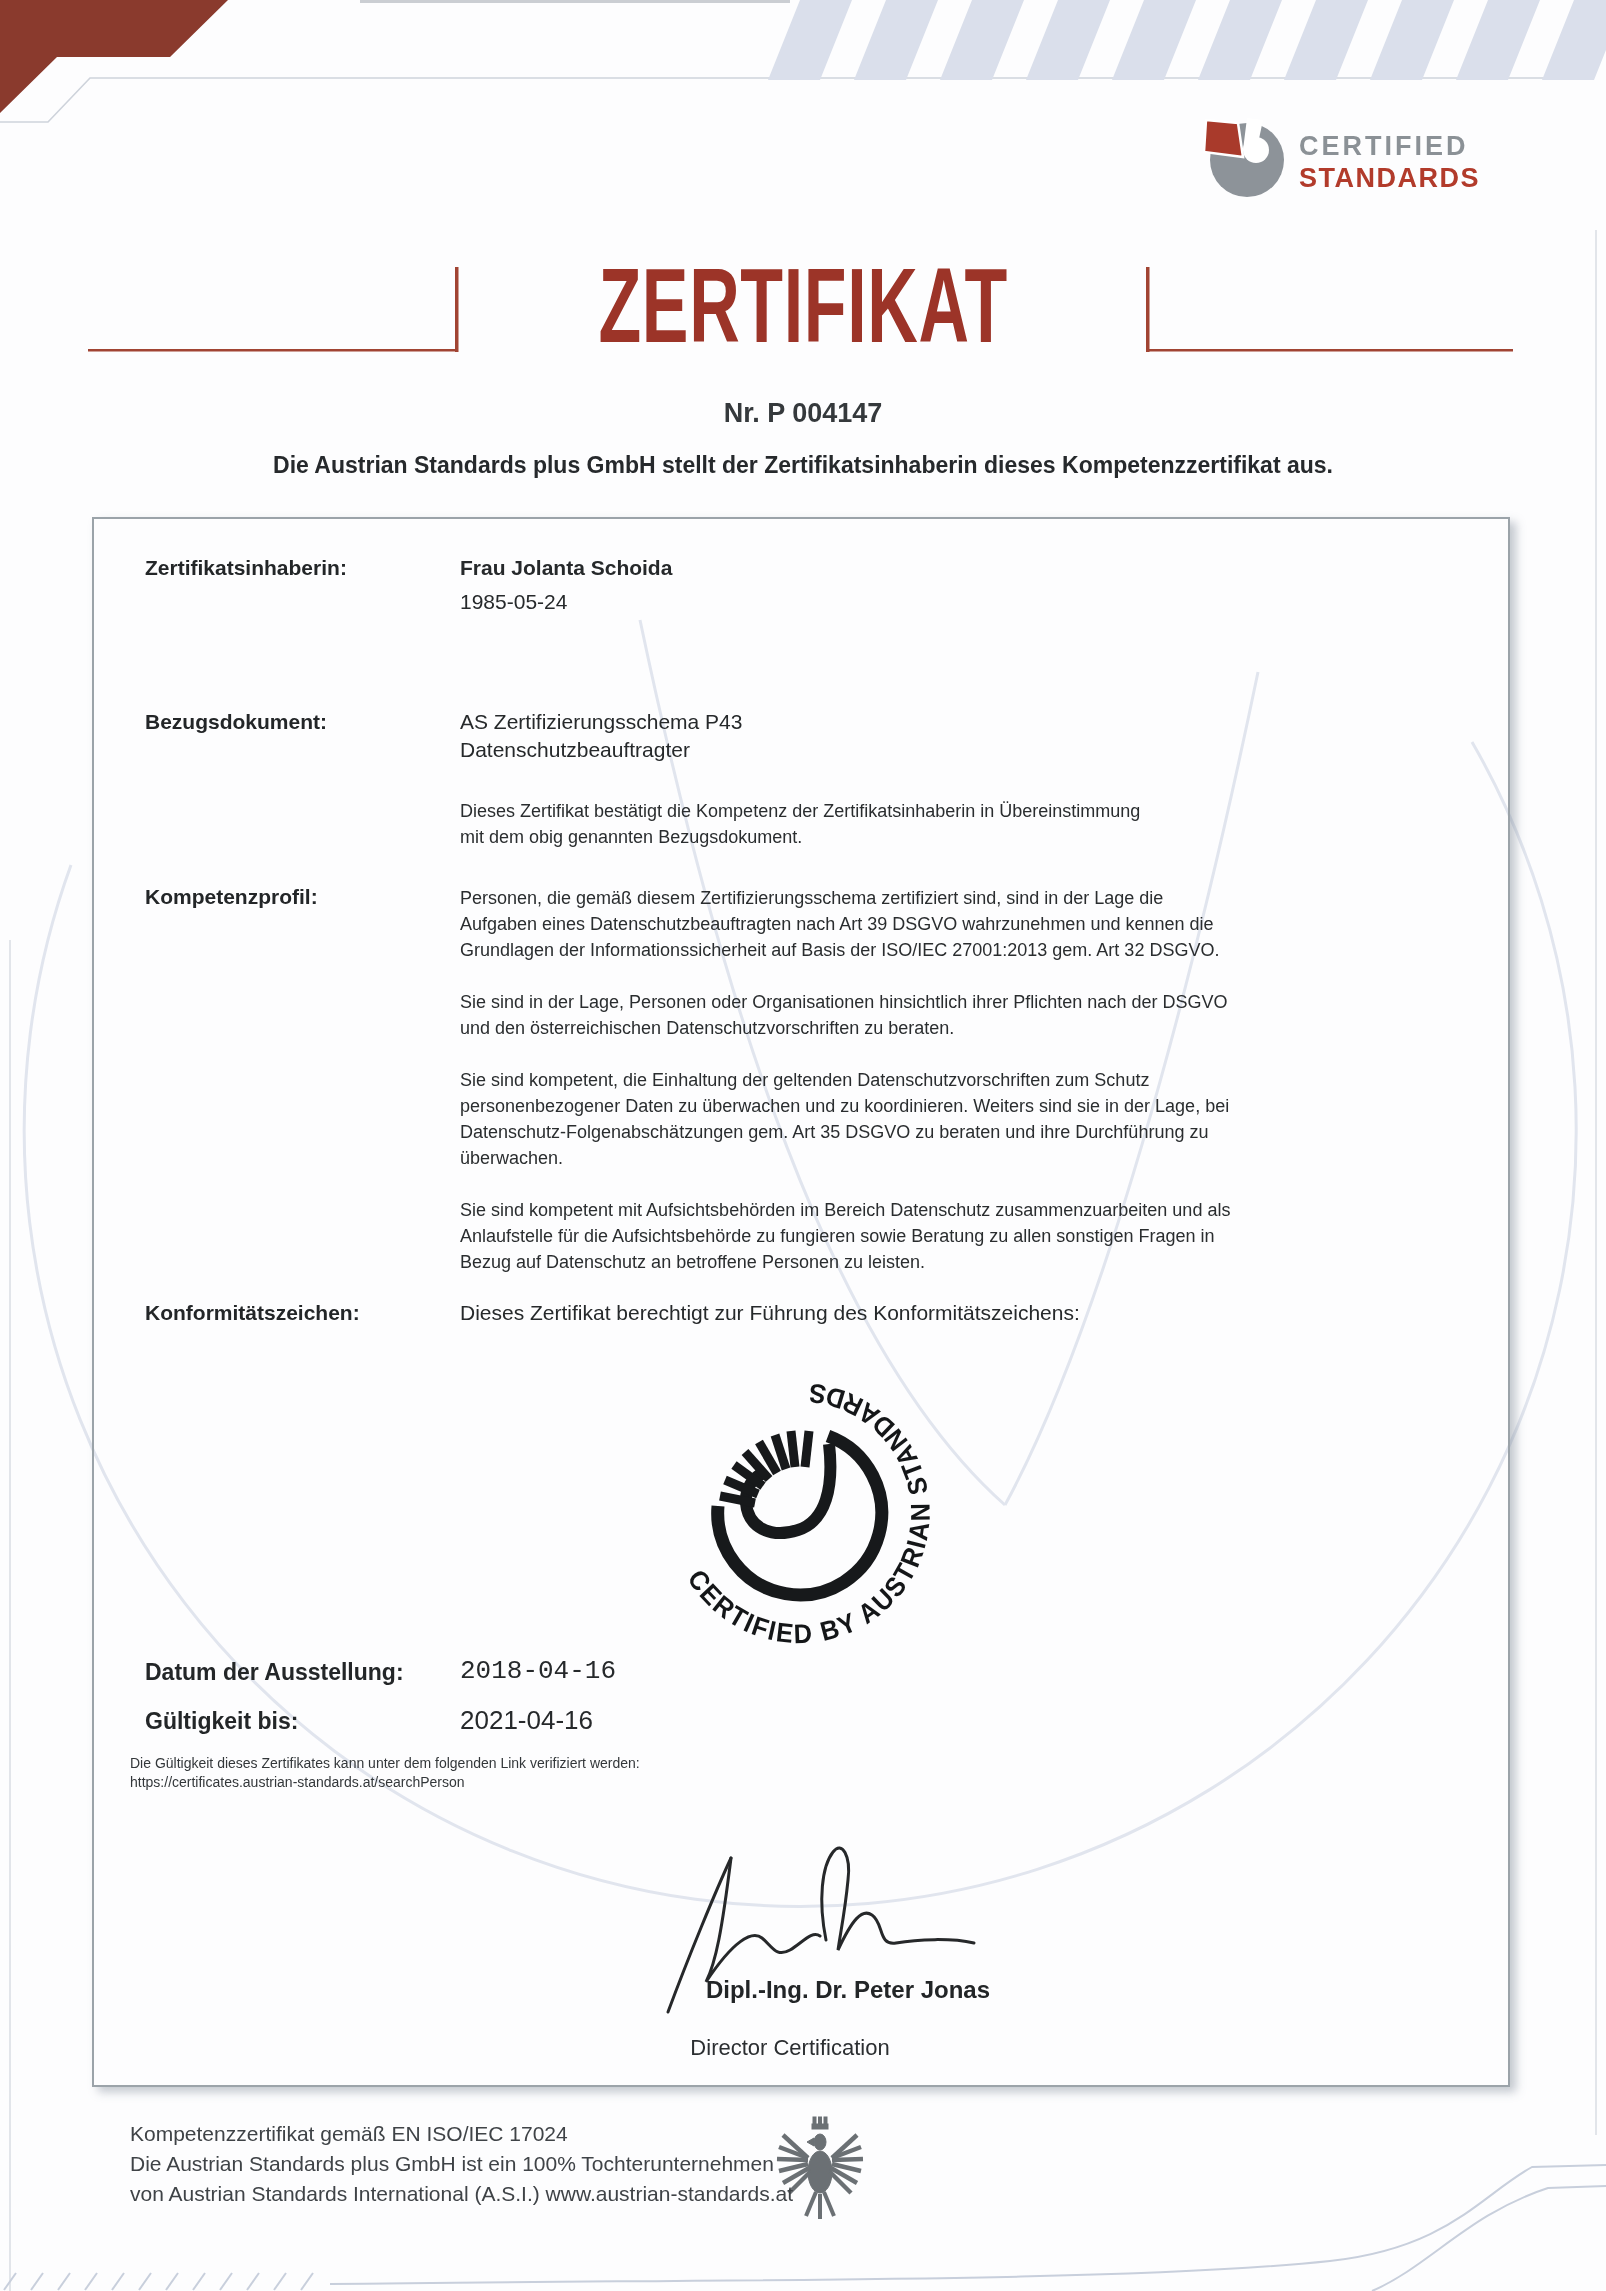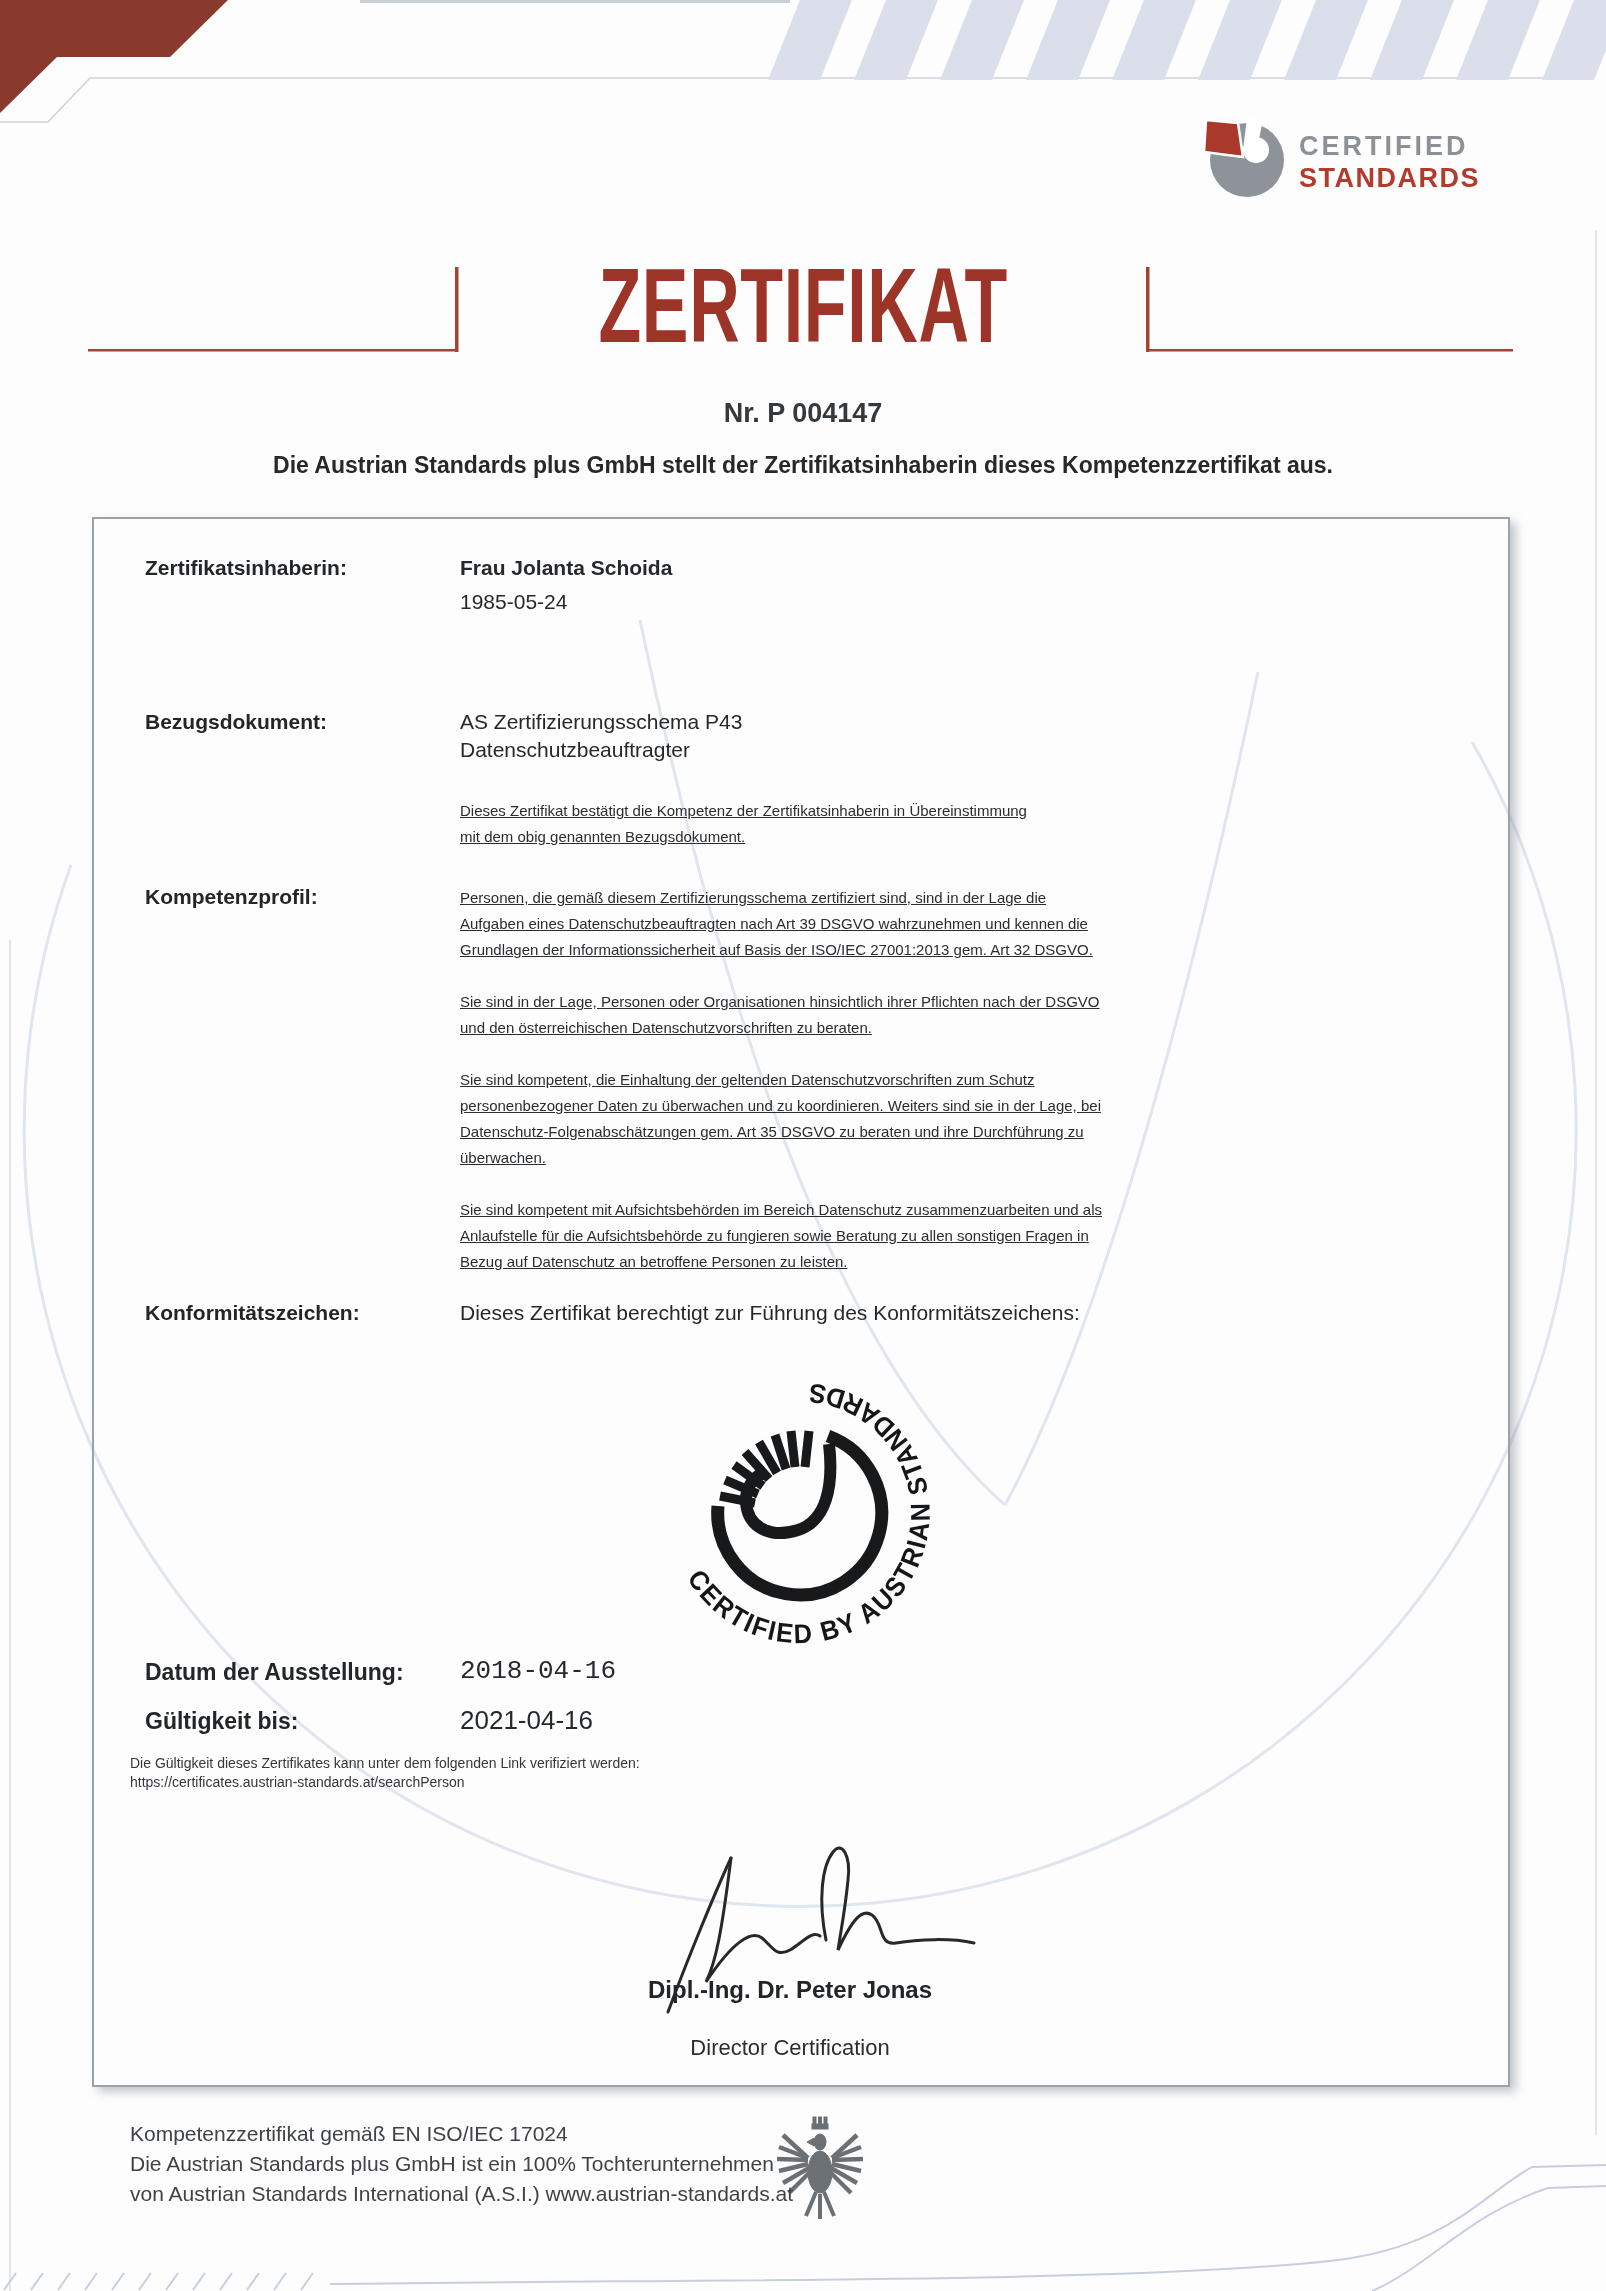--- a/index.html
+++ b/index.html
@@ -6,21 +6,21 @@
   body{
     width:1606px;height:2291px;position:relative;overflow:hidden;
     background:#fdfdfe;
     font-family:"Liberation Sans", sans-serif;
     color:#26292b;
   }
   .abs{position:absolute;}
   .centered{left:0;width:1606px;text-align:center;}
   .lbl{font-weight:bold;font-size:21px;color:#232628;}
   .val{font-size:21px;color:#26292b;}
-  .para{font-size:15px;line-height:26px;white-space:pre-line;color:#2a2d2f;text-decoration:underline;}
+  .para{font-size:18px;line-height:26px;white-space:pre-line;color:#2a2d2f;}
   #cert-title-text{
     display:inline-block;
     font-size:106px;font-weight:800;letter-spacing:1px;color:#9c3428;
     transform:scaleX(0.66);transform-origin:center;
     line-height:1;
   }
   #content-box{
     left:92px;top:517px;width:1414px;height:1566px;
     border:2px solid #9ba3a9;background:transparent;
     box-shadow:6px 5px 9px rgba(125,136,148,0.45);
@@ -200,18 +200,18 @@
 <div class="abs layer val" style="left:460px;top:1301px;">Dieses Zertifikat berechtigt zur Führung des Konformitätszeichens:</div>
 
 <div class="abs layer lbl" style="left:145px;top:1659px;font-size:23px;">Datum der Ausstellung:</div>
 <div class="abs layer val" style="left:460px;top:1656px;font-size:26px;font-family:Liberation Mono, monospace;">2018-04-16</div>
 <div class="abs layer lbl" style="left:145px;top:1708px;font-size:23px;">Gültigkeit bis:</div>
 <div class="abs layer val" style="left:460px;top:1705px;font-size:26px;">2021-04-16</div>
 
 <div class="abs layer smalltext" style="left:130px;top:1754px;width:800px;">Die Gültigkeit dieses Zertifikates kann unter dem folgenden Link verifiziert werden:
 https://certificates.austrian-standards.at/searchPerson</div>
 
-<div class="abs layer" style="left:590px;top:1976px;width:400px;text-align:center;font-size:24px;font-weight:bold;color:#222527;">Dipl.-Ing. Dr. Peter Jonas</div>
+<div class="abs layer" style="left:590px;top:1976px;width:400px;text-align:right;font-size:24px;font-weight:bold;color:#222527;">Dipl.-Ing. Dr. Peter Jonas</div>
 <div class="abs layer" style="left:590px;top:2007px;width:400px;text-align:center;font-size:22px;color:#2b2e31;margin-top:28px;">Director Certification</div>
 
 <div class="abs layer" style="left:130px;top:2122px;font-size:21px;color:#3f4347;text-align:center;">Kompetenzzertifikat gemäß EN ISO/IEC 17024</div>
 <div class="abs layer" style="left:130px;top:2152px;font-size:21px;color:#3f4347;">Die Austrian Standards plus GmbH ist ein 100% Tochterunternehmen</div>
 <div class="abs layer" style="left:130px;top:2182px;font-size:21px;color:#3f4347;">von Austrian Standards International (A.S.I.) www.austrian-standards.at</div>
 
 </body></html>

